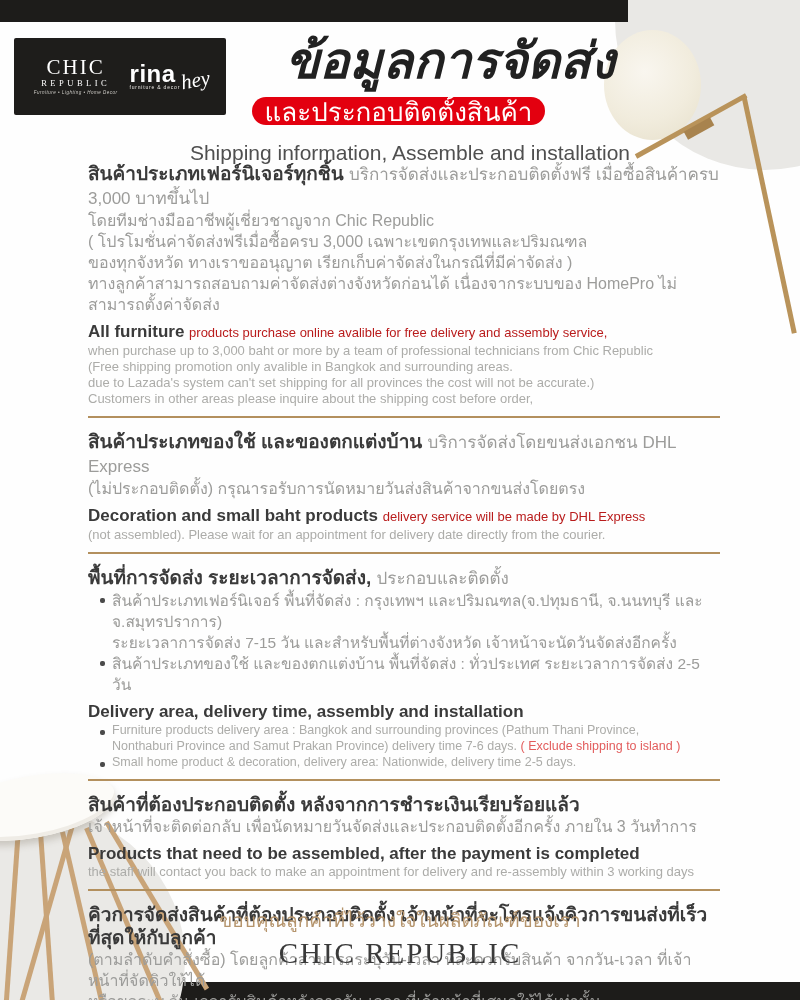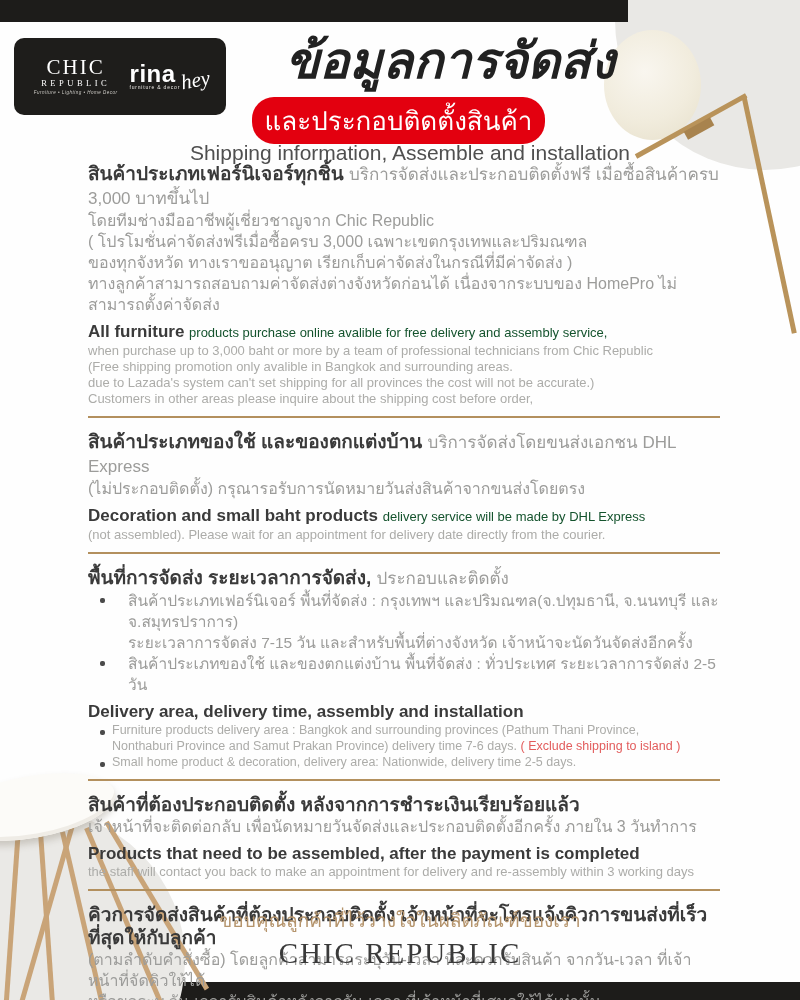--- a/index.html
+++ b/index.html
@@ -17,47 +17,47 @@
   .rod-b{left:744px;top:94px;width:242px;height:5px;transform:rotate(78deg);transform-origin:left center;}
   .rod-c{left:684px;top:124px;width:30px;height:9px;transform:rotate(-29deg);background:#a8834e;}
   .circle-bl{position:absolute;left:-115px;top:810px;width:300px;height:300px;border-radius:50%;
              background:#eae9e6;z-index:1;}
   .bottom-bar{position:absolute;left:0;bottom:0;width:800px;height:18px;background:#1d1c1a;z-index:0;}
   .leg{position:absolute;width:5px;height:195px;background:#c9a478;transform-origin:top center;z-index:2;}
   .stool-top{position:absolute;left:-52px;top:776px;width:168px;height:62px;border-radius:50%;
              background:#fcfbf8;transform:rotate(-10deg);
              box-shadow:0 5px 7px rgba(120,108,90,.28), inset 0 -4px 0 #efece6;z-index:3;}
   
-  .logo-panel{position:absolute;left:14px;top:38px;width:212px;height:77px;border-radius:10px;
+  .logo-panel{position:absolute;left:14px;top:38px;width:212px;height:77px;border-radius:2px;
               background:#1e1d1b;display:flex;align-items:center;justify-content:center;gap:12px;z-index:4;}
   .chic{color:#fff;text-align:center;}
   .chic-name{font-family:"Liberation Serif","DejaVu Serif",serif;font-size:21px;letter-spacing:2px;line-height:21px;}
   .chic-sub{font-family:"Liberation Serif","DejaVu Serif",serif;font-size:8.5px;letter-spacing:3.5px;line-height:11px;}
   .chic-tag{font-size:4.5px;color:#cfcdc8;letter-spacing:.5px;line-height:8px;font-style:italic;}
   .rina{position:relative;color:#fff;text-align:left;margin-right:26px;}
   .rina-name{font-weight:bold;font-size:24px;line-height:21px;letter-spacing:.5px;}
   .rina-tag{font-size:5px;letter-spacing:.8px;color:#e8e6e2;}
   .rina-hey{position:absolute;right:-30px;top:5px;font-family:"Liberation Serif","DejaVu Serif",serif;
             font-style:italic;font-size:21px;transform:rotate(-10deg);}
   .title{position:absolute;left:235px;top:26px;width:430px;text-align:center;font-size:50px;line-height:70px;
          font-weight:bold;color:#212121;z-index:4;font-style:italic;}
-  .red-pill{position:absolute;left:252px;top:97px;width:293px;height:47px;border-radius:22px;background:#e3000f;
+  .red-pill{position:absolute;left:252px;top:97px;width:293px;height:28px;border-radius:22px;background:#e3000f;
             color:#fff;font-size:26px;display:flex;align-items:center;justify-content:center;z-index:4;}
   .subtitle{position:absolute;left:110px;top:141px;width:600px;text-align:center;font-size:21px;color:#4f4f4f;z-index:4;}
   
   .content{position:absolute;left:88px;top:162px;width:632px;z-index:5;}
   .t-head{font-size:19px;line-height:23px;font-weight:bold;color:#3a3a3a;}
   .t-head .rest{font-weight:normal;color:#9c9c9a;font-size:17px;}
   .t-body{font-size:16px;line-height:21px;color:#9c9c9a;}
   .e-head{font-size:17px;line-height:21px;font-weight:bold;color:#3a3a3a;margin-top:6px;}
-  .e-head .rest{font-weight:normal;color:#14532d;font-size:13px;}
+  .e-head .rest{font-weight:normal;color:#b91c1c;font-size:13px;}
   .e-body{font-size:13px;line-height:16px;color:#acaca9;}
   .bullet{display:flex;padding-left:12px;}
   .b-dot{flex:0 0 auto;width:5px;height:5px;border-radius:2px;background:#4a4a4a;margin:8px 7px 0 0;}
-  .bullet .t-body{font-size:15.5px;line-height:21px;margin-left:16px;}
+  .bullet .t-body{font-size:15.5px;line-height:21px;}
   .bullet .e-body{font-size:12.5px;line-height:16px;}
   .red-note{color:#e25c5c;}
   .divider{border-top:2px solid #b3905e;margin:9px 0 12px 0;}
   
   .footer{position:absolute;left:0;top:908px;width:800px;text-align:center;z-index:5;}
   .thanks{font-size:19px;line-height:26px;color:#b5946c;}
   .brand{font-family:"Liberation Serif","DejaVu Serif",serif;font-size:29px;line-height:38px;color:#3a3a3a;
          letter-spacing:2px;}
 </style>
 </head>

